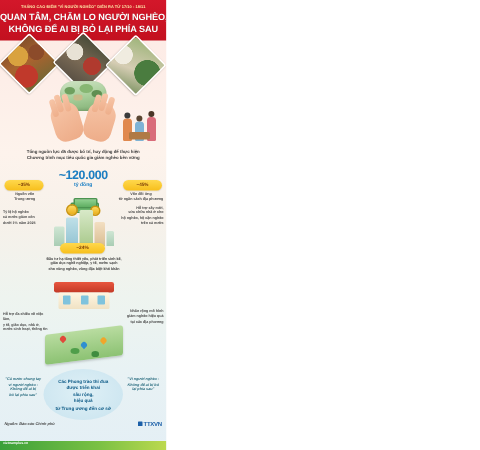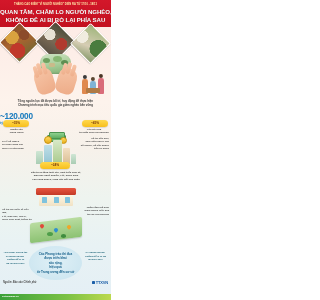--- a/index.html
+++ b/index.html
@@ -62,21 +62,21 @@
   .people{position:absolute;right:4px;top:70px;width:26px;height:24px;}
   .pfig{position:absolute;bottom:0;width:6px;border-radius:2.4px 2.4px 1px 1px;}
   .ph-head{position:absolute;top:-4.2px;left:50%;transform:translateX(-50%);
     width:4.2px;height:4.2px;border-radius:50%;}
 
   
   .lead{position:absolute;left:6px;top:99px;width:99px;text-align:center;
     color:#3a3a3a;font-size:2.9px;line-height:4.3px;font-weight:600;}
   .lead span{display:block;white-space:nowrap;}
 
-  .bignum{position:absolute;left:0;top:112px;width:111px;text-align:left;}
+  .bignum{position:absolute;left:0;top:112px;width:111px;text-align:center;}
   .bignum .n{color:#1b7fc4;font-weight:700;font-size:8.2px;line-height:9px;
     letter-spacing:-.2px;text-shadow:0 .3px .3px rgba(0,0,0,.12);}
   .bignum .u{color:#1b7fc4;font-weight:700;font-size:3.4px;line-height:4px;}
 
   .badge{position:absolute;border-radius:6px;text-align:center;
     background:linear-gradient(180deg,#ffd84d,#f7bf1c);
     color:#7a3b06;font-weight:700;box-shadow:0 .4px .9px rgba(0,0,0,.2);}
   .bL{left:3px;top:120px;width:26px;height:7px;font-size:3.1px;line-height:7px;}
   .bR{right:3px;top:120px;width:26px;height:7px;font-size:3.1px;line-height:7px;}
   .bM{left:40px;top:162px;width:30px;height:7.4px;font-size:3.2px;line-height:7.4px;}

